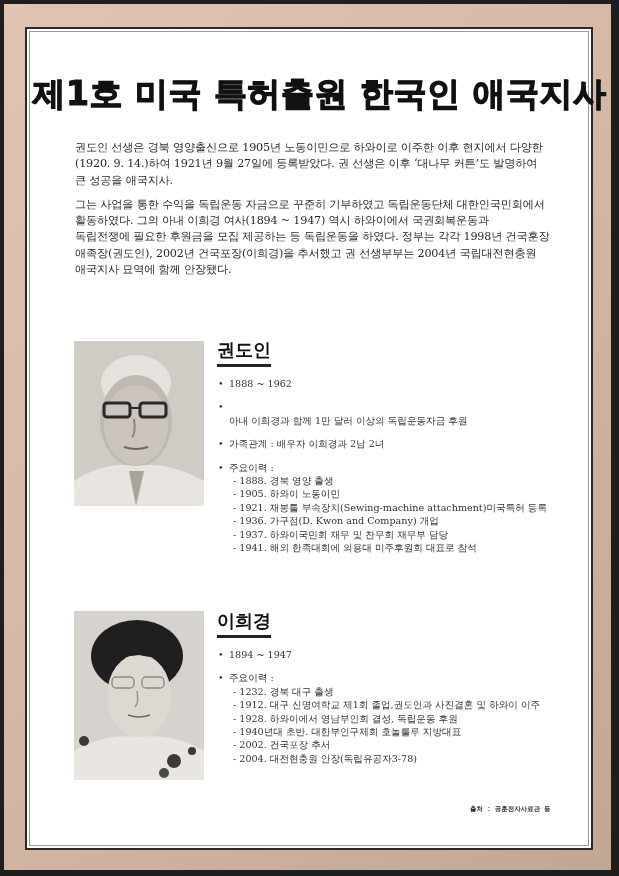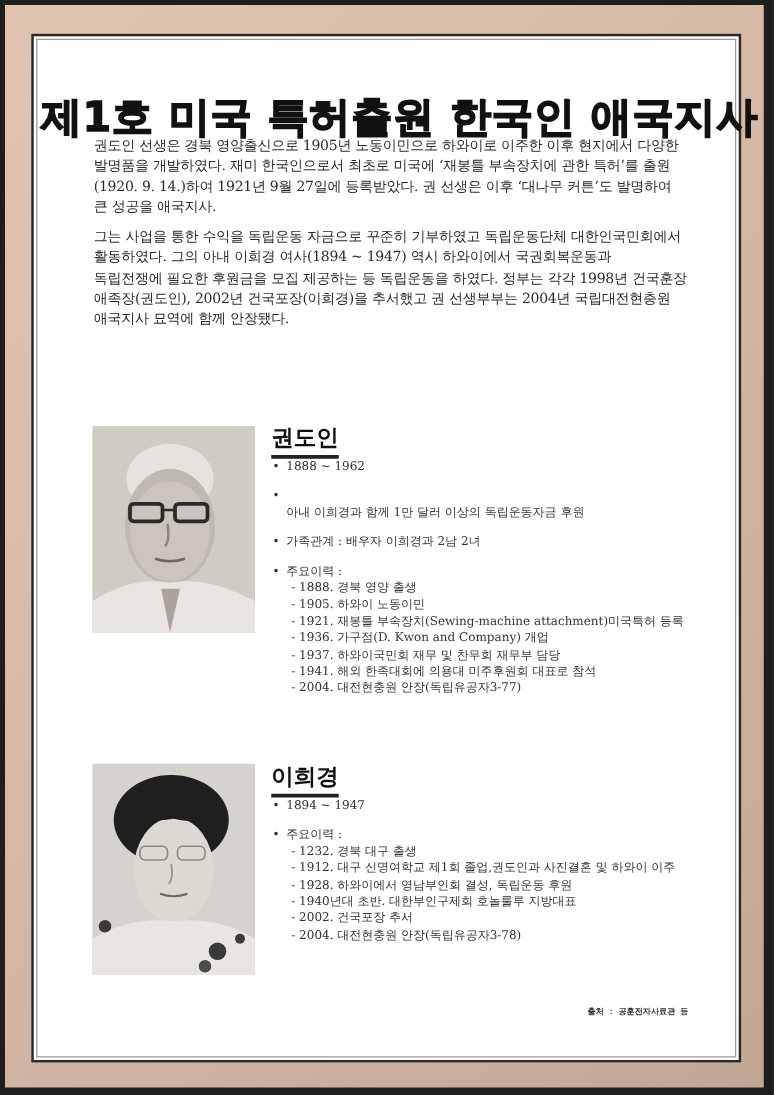--- a/index.html
+++ b/index.html
@@ -18,21 +18,21 @@
   }
 
   .title {
     position: absolute; left: 0; top: 72px; width: 619px; text-align: center;
     font-family: "DejaVu Sans", "Liberation Sans", sans-serif;
     font-weight: 900; font-size: 33px; letter-spacing: 0.5px; color: #111; padding-left: 20px;
     -webkit-text-stroke: 1.2px #111;
   }
 
   .intro {
-    position: absolute; left: 75px; top: 109px; width: 495px;
+    position: absolute; left: 75px; top: 140px; width: 495px;
     font-size: 11.2px; line-height: 16.3px; color: #2a2a2a; letter-spacing: -0.2px;
   }
   .intro p { margin-bottom: 8px; }
   .intro .line { display: block; white-space: nowrap; }
 
   .photo {
     position: absolute; left: 74px; width: 130px;
     background: #cfcbc5; overflow: hidden;
   }
   .photo svg { display: block; width: 100%; height: 100%; }
@@ -41,20 +41,21 @@
 
   .person { position: absolute; left: 217px; width: 340px; }
   .person1 { top: 338px; }
   .person2 { top: 609px; }
 
   .person-name {
     display: inline-block;
     font-family: "DejaVu Sans", "Liberation Sans", sans-serif;
     font-weight: bold; font-size: 18px; color: #111;
     padding-bottom: 2px; border-bottom: 3px solid #222;
+    margin-bottom: 10px;
   }
   .bullets { list-style: none; font-size: 9.6px; line-height: 13.4px; color: #333; }
   .bullets > li { position: relative; padding-left: 12px; margin-bottom: 10px; }
   .bullets > li::before { content: "•"; position: absolute; left: 1px; top: 0; }
   .sub { list-style: none; padding-left: 4px; }
   .sub li { white-space: nowrap; }
   .sub li::before { content: "- "; }
 
   .source {
     position: absolute; left: 470px; top: 805px;
@@ -66,21 +67,20 @@
 <body>
 
 <div class="mat"></div>
 <div class="panel"></div>
 
 <h1 class="title">제1호 미국 특허출원 한국인 애국지사</h1>
 
 <div class="intro">
   <p>
     <span class="line">권도인 선생은 경북 영양출신으로 1905년 노동이민으로 하와이로 이주한 이후 현지에서 다양한</span>
-    <span class="line">발명품을 개발하였다. 재미 한국인으로서 최초로 미국에 ‘재봉틀 부속장치에 관한 특허’를 출원</span>
     <span class="line">(1920. 9. 14.)하여 1921년 9월 27일에 등록받았다. 권 선생은 이후 ‘대나무 커튼’도 발명하여</span>
     <span class="line">큰 성공을 애국지사.</span>
   </p>
   <p>
     <span class="line">그는 사업을 통한 수익을 독립운동 자금으로 꾸준히 기부하였고 독립운동단체 대한인국민회에서</span>
     <span class="line">활동하였다. 그의 아내 이희경 여사(1894 ~ 1947) 역시 하와이에서 국권회복운동과</span>
     <span class="line">독립전쟁에 필요한 후원금을 모집 제공하는 등 독립운동을 하였다. 정부는 각각 1998년 건국훈장</span>
     <span class="line">애족장(권도인), 2002년 건국포장(이희경)을 추서했고 권 선생부부는 2004년 국립대전현충원</span>
     <span class="line">애국지사 묘역에 함께 안장됐다.</span>
   </p>
@@ -132,21 +132,20 @@
     <li>가족관계 : 배우자 이희경과 2남 2녀</li>
     <li>
       <span>주요이력 :</span>
       <ul class="sub">
         <li>1888. 경북 영양 출생</li>
         <li>1905. 하와이 노동이민</li>
         <li>1921. 재봉틀 부속장치(Sewing-machine attachment)미국특허 등록</li>
         <li>1936. 가구점(D. Kwon and Company) 개업</li>
         <li>1937. 하와이국민회 재무 및 찬무회 재무부 담당</li>
         <li>1941. 해외 한족대회에 의용대 미주후원회 대표로 참석</li>
-        <li>2004. 대전현충원 안장(독립유공자3-77)</li>
       </ul>
     </li>
   </ul>
 </div>
 
 <div class="person person2">
   <div class="person-name">이희경</div>
   <ul class="bullets">
     <li>1894 ~ 1947</li>
     <li>

